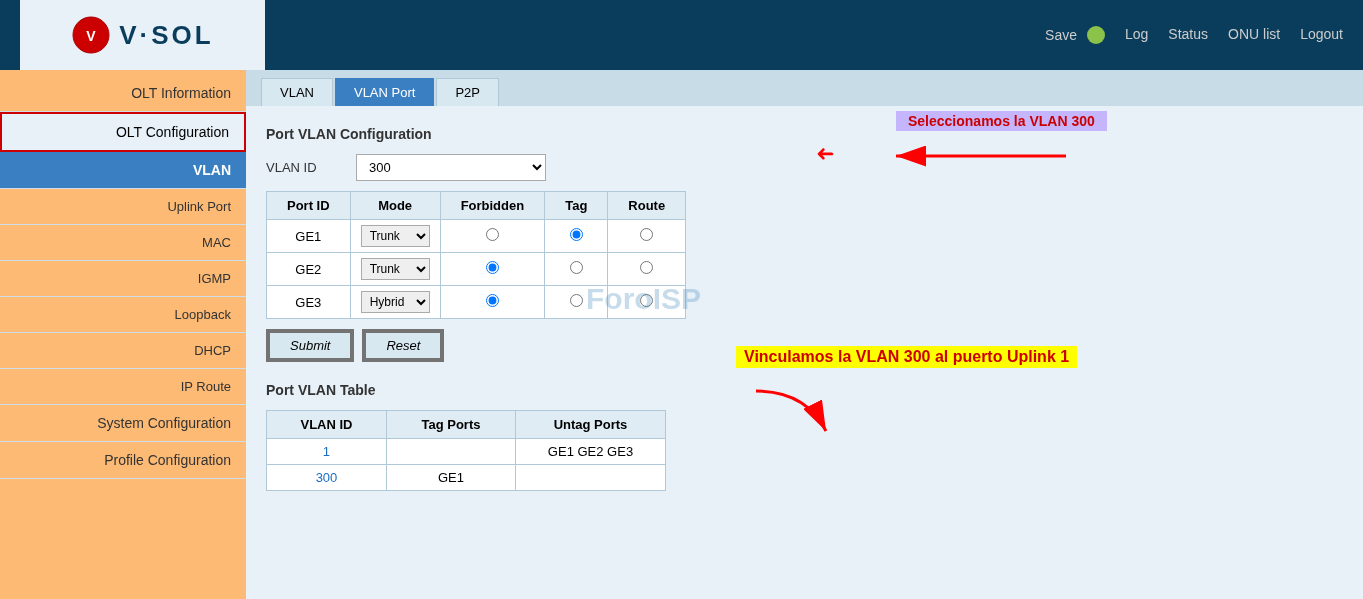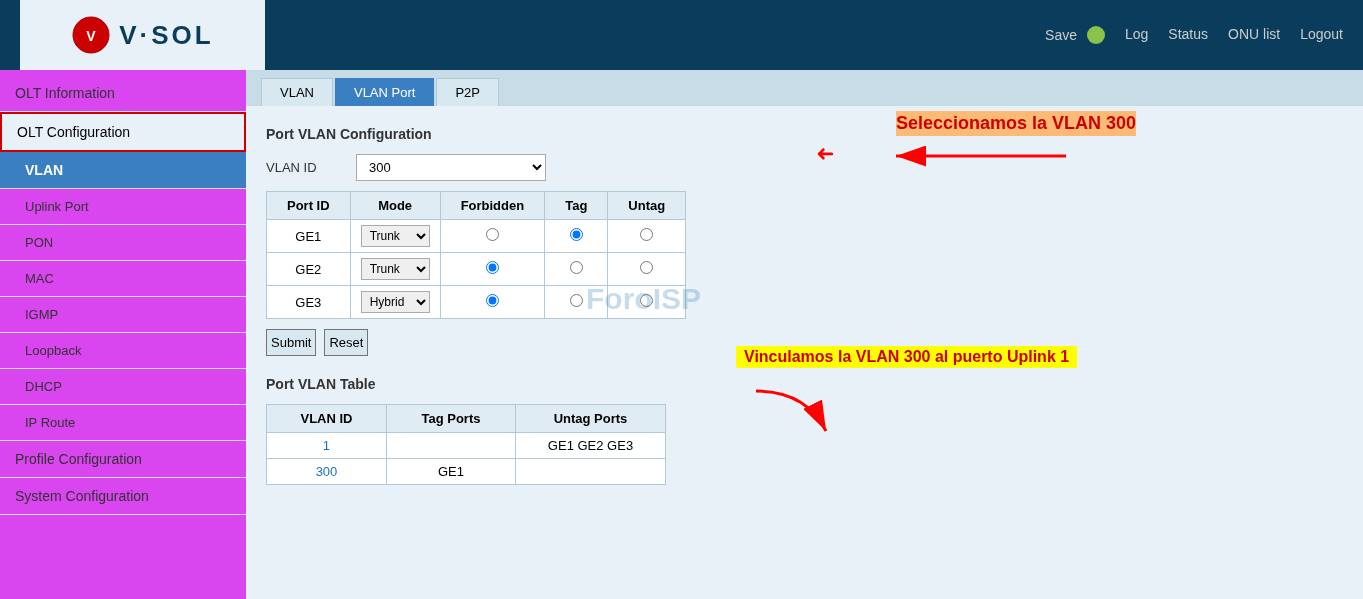--- a/index.html
+++ b/index.html
@@ -53,23 +53,24 @@
 
     
     .main-layout {
       display: flex;
       min-height: 529px;
     }
 
     
     .sidebar {
       width: 246px;
-      background: #d946ef;
+      background: #fdba74;
       flex-shrink: 0;
       padding-top: 5px;
+      text-align: right;
     }
     .sidebar-item {
       padding: 10px 15px;
       cursor: pointer;
       font-size: 14px;
       color: #333;
       border-bottom: 1px solid #d0dce8;
     }
     .sidebar-item.active-parent {
       background: #e8f0f8;
@@ -177,25 +178,26 @@
       border: 1px solid #aaa;
     }
 
     
     .btn-row {
       display: flex;
       gap: 8px;
       margin-bottom: 20px;
     }
     .btn {
-      padding: 5px 4px;
-      font-size: 13px;
-      border: 1px solid #737373;
+      padding: 5px 20px;
+      font-size: 13px;
+      border: 4px solid #737373;
       cursor: pointer;
       background: #e0e8f0;
+      font-style: italic;
     }
     .btn-submit { background: #d8e8f0; }
     .btn-reset { background: #d8e8f0; }
 
     
     .vlan-table {
       border-collapse: collapse;
       background: white;
       min-width: 400px;
     }
@@ -212,25 +214,25 @@
       padding: 5px 15px;
       text-align: center;
       font-size: 13px;
     }
     .vlan-table td.vlan-id-cell {
       color: #1a6fc4;
     }
 
     
     .annotation-yellow {
-      background: #fdba74;
+      background: #c4b5fd;
       color: #cc0000;
-      font-size: 18px;
-      font-weight: bold;
-      padding: 2px 0;
+      font-size: 14px;
+      font-weight: bold;
+      padding: 2px 12px;
       display: inline-block;
     }
     .annotation-yellow2 {
       background: #ffff00;
       color: #cc0000;
       font-size: 16px;
       font-weight: bold;
       padding: 2px 8px;
       display: inline-block;
     }
@@ -280,28 +282,27 @@
   </div>
 </div>
 
 <div class="main-layout">
 
   <div class="sidebar">
     <div class="sidebar-item">OLT Information</div>
     <div class="sidebar-item active-parent">OLT Configuration</div>
     <div class="sidebar-item active-child">VLAN</div>
     <div class="sidebar-item child">Uplink Port</div>
-    <div class="sidebar-item child">PON</div>
     <div class="sidebar-item child">MAC</div>
     <div class="sidebar-item child">IGMP</div>
     <div class="sidebar-item child">Loopback</div>
     <div class="sidebar-item child">DHCP</div>
     <div class="sidebar-item child">IP Route</div>
+    <div class="sidebar-item">System Configuration</div>
     <div class="sidebar-item">Profile Configuration</div>
-    <div class="sidebar-item">System Configuration</div>
   </div>
 
   <div class="content">
 
     <div class="tabs">
       <div class="tab">VLAN</div>
       <div class="tab active">VLAN Port</div>
       <div class="tab">P2P</div>
     </div>
 
@@ -324,21 +325,21 @@
         </select>
       </div>
 
       <table class="port-table">
         <thead>
           <tr>
             <th>Port ID</th>
             <th>Mode</th>
             <th>Forbidden</th>
             <th>Tag</th>
-            <th>Untag</th>
+            <th>Route</th>
           </tr>
         </thead>
         <tbody>
           <tr>
             <td>GE1</td>
             <td>
               <select>
                 <option>Trunk</option>
                 <option>Hybrid</option>
                 <option>Access</option>

